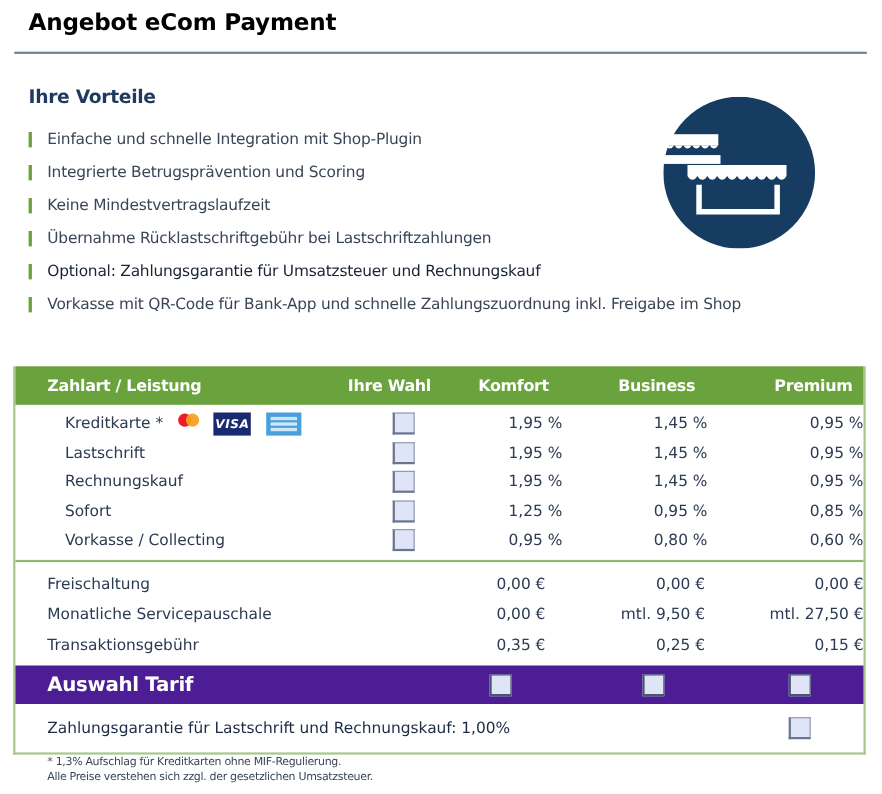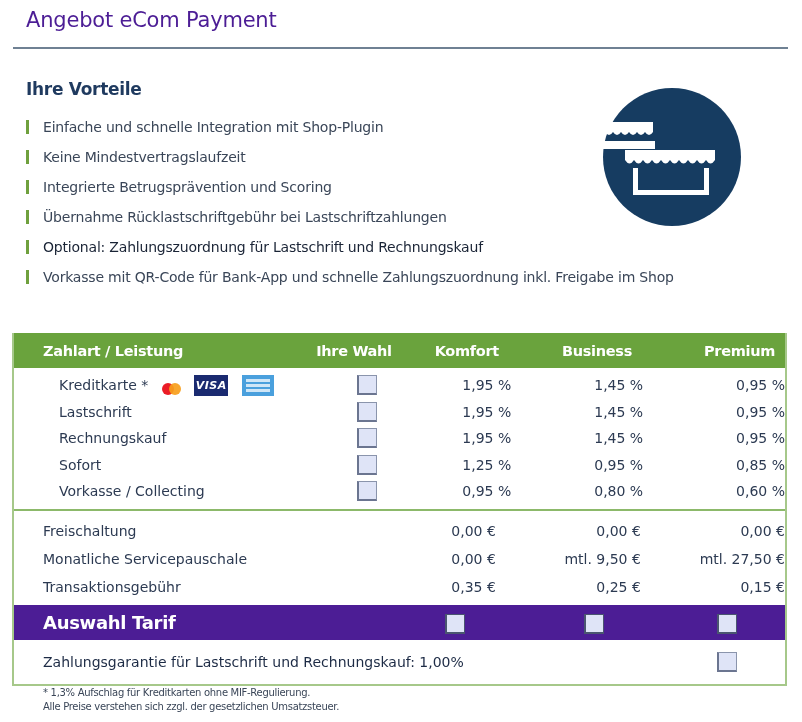--- a/index.html
+++ b/index.html
@@ -1,19 +1,19 @@
 <!DOCTYPE html>
 <html><head>
   <meta charset="utf-8">
   <style>
     * { box-sizing: border-box; margin: 0; padding: 0; }
     html, body { width: 802px; height: 722px; background: #ffffff; overflow: hidden; }
     body { font-family: "DejaVu Sans", sans-serif; color: #1d2b45; position: relative; }
 
-    .title { position: absolute; left: 26px; top: 8px; font-size: 21px; color: #4c1d95; font-weight: normal; letter-spacing: -0.2px; }
+    .title { position: absolute; left: 26px; top: 8px; font-size: 21px; color: #000000; font-weight: bold; letter-spacing: -0.2px; }
     .title-rule { position: absolute; left: 13px; top: 47px; width: 775px; height: 2px; background: #6f8193; }
 
     .benefits-heading { position: absolute; left: 26px; top: 79px; font-size: 17px; font-weight: bold; color: #1f3a5f; letter-spacing: -0.3px; }
     .benefits { position: absolute; left: 26px; top: 112px; list-style: none; }
     .benefits li { height: 30px; display: flex; align-items: center; font-size: 14px; color: #3a4658; letter-spacing: -0.2px; }
     .benefits li.strong { color: #1a2436; }
     .benefits .bar { display: inline-block; width: 3px; height: 14px; background: #6fa03d; margin-right: 14px; }
 
     .shop-icon { position: absolute; left: 603px; top: 88px; width: 138px; height: 138px; }
 
@@ -23,21 +23,21 @@
     .c-label { width: 290px; padding-left: 29px; }
     .c-choice { width: 100px; text-align: center; }
     .c-komfort { width: 95px; text-align: right; }
     .c-business { width: 133px; text-align: right; }
     .c-premium { width: 143px; text-align: right; }
     .header .c-choice { padding-left: 0; }
 
     .rate-section { padding: 4px 0 4px 16px; border-bottom: 2px solid #8cb96a; }
     .rate-row { height: 26.5px; font-size: 14px; color: #2c3a52; }
     .rate-row .c-label { display: flex; align-items: center; }
-    .cards { display: inline-flex; align-items: flex-end; margin-left: 12px; gap: 0; }
+    .cards { display: inline-flex; align-items: flex-start; margin-left: 12px; gap: 0; }
     .mc { width: 24px; height: 14px; position: relative; margin-right: 10px; }
     .mc .a, .mc .b { position: absolute; top: 1px; width: 12px; height: 12px; border-radius: 50%; }
     .mc .a { left: 2px; background: #eb1c26; }
     .mc .b { left: 9px; background: #f79e1b; opacity: 0.92; }
     .visa { width: 34px; height: 21px; background: #1a2a70; color: #fff; font-weight: bold; font-style: italic; font-size: 11px; display: flex; align-items: center; justify-content: center; margin-right: 14px; letter-spacing: 0.5px; }
     .amex { width: 32px; height: 21px; background: #4aa0dd; display: flex; flex-direction: column; align-items: center; justify-content: center; }
     .amex span { display: block; width: 24px; height: 3px; background: #cfe6f7; margin: 1px 0; }
 
     .checkbox { display: inline-block; width: 20px; height: 20px; background: #dfe4f7; border: 1px solid #8a94ac; border-left: 2px solid #6b7590; border-bottom: 2px solid #6b7590; vertical-align: middle; }
 
@@ -64,33 +64,33 @@
 <div class="title-rule"></div>
 
 <div class="benefits-heading">Ihre Vorteile</div>
 <ul class="benefits">
   <li>
       <span class="bar"></span>
       <span>Einfache und schnelle Integration mit Shop-Plugin</span>
     </li>
   <li>
       <span class="bar"></span>
+      <span>Integrierte Betrugsprävention und Scoring</span>
+    </li>
+  <li>
+      <span class="bar"></span>
       <span>Keine Mindestvertragslaufzeit</span>
     </li>
   <li>
       <span class="bar"></span>
-      <span>Integrierte Betrugsprävention und Scoring</span>
-    </li>
-  <li>
-      <span class="bar"></span>
       <span>Übernahme Rücklastschriftgebühr bei Lastschriftzahlungen</span>
     </li>
   <li class="strong">
       <span class="bar"></span>
-      <span>Optional: Zahlungszuordnung für Lastschrift und Rechnungskauf</span>
+      <span>Optional: Zahlungsgarantie für Umsatzsteuer und Rechnungskauf</span>
     </li>
   <li>
       <span class="bar"></span>
       <span>Vorkasse mit QR-Code für Bank-App und schnelle Zahlungszuordnung inkl. Freigabe im Shop</span>
     </li>
 </ul>
 
 <svg class="shop-icon" viewBox="0 0 138 138">
   <circle cx="69" cy="69" r="69" fill="#163c61"></circle>
 

